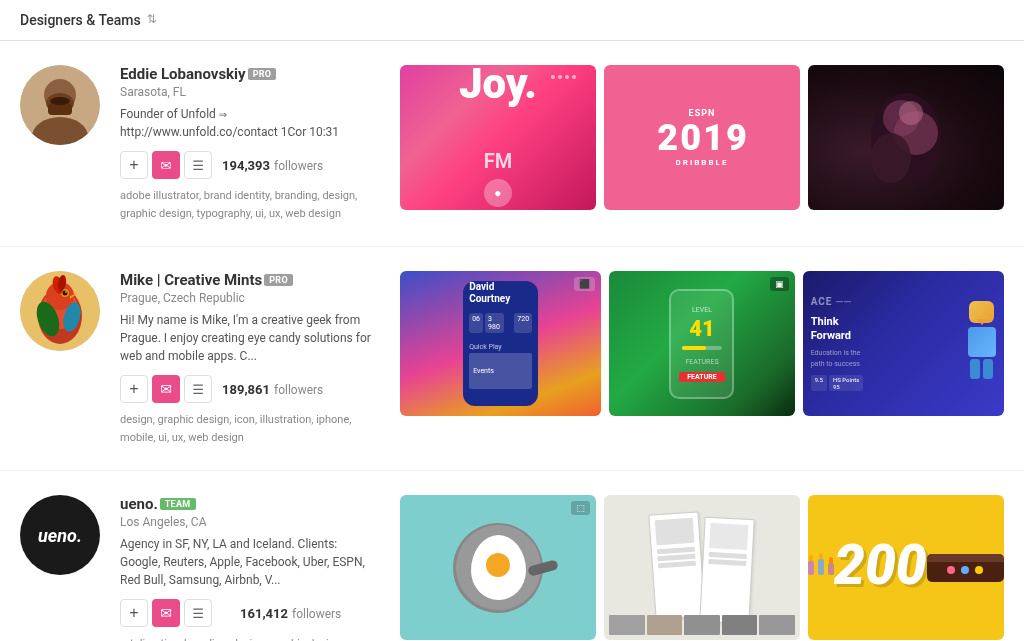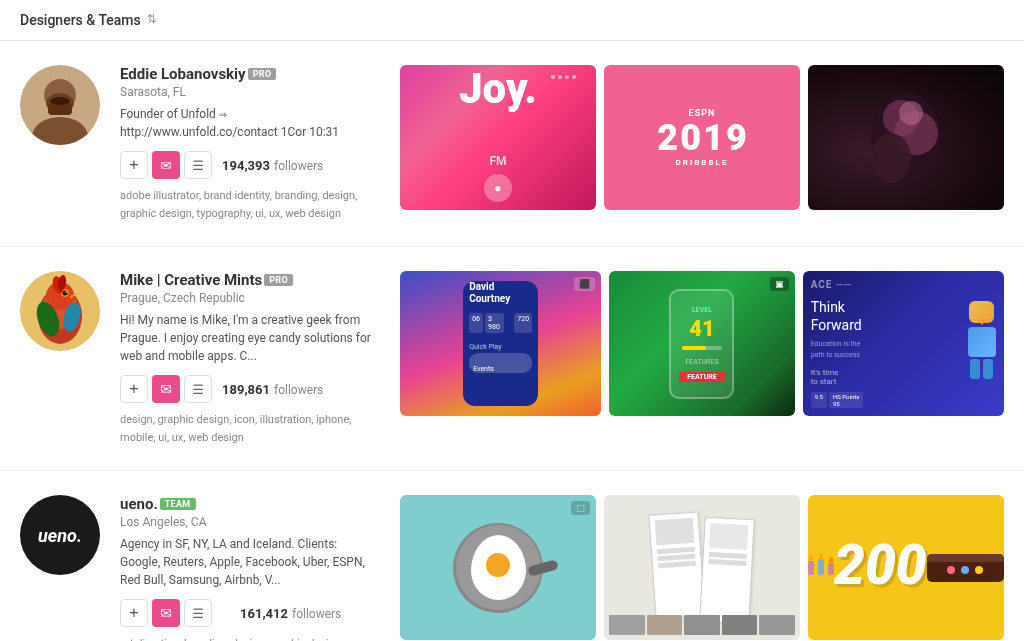--- a/index.html
+++ b/index.html
@@ -145,21 +145,21 @@
       align-items: center;
       justify-content: center;
     }
     .joy-text {
       font-size: 42px;
       font-weight: 900;
       color: #fff;
       line-height: 1;
     }
     .joy-sub {
-      font-size: 12px;
+      font-size: 20px;
       color: rgba(255,255,255,0.8);
       font-weight: 600;
       margin-top: 44px;
     }
     .thumb-happy2019 {
       background: #f06292;
       display: flex;
       align-items: center;
       justify-content: center;
     }
@@ -455,21 +455,21 @@
         <div class="video-icon" style="position:absolute;top:6px;right:6px;background:rgba(255,255,255,0.2);padding:2px 5px;border-radius:3px;color:#fff;font-size:9px;">⬛</div>
         <div class="phone-mock">
           <div class="phone-name">David<br>Courtney</div>
           <div style="margin-top:4px;display:flex;gap:2px;">
             <div style="background:rgba(255,255,255,0.15);border-radius:3px;padding:2px 3px;color:#fff;font-size:7px;">06</div>
             <div style="background:rgba(255,255,255,0.15);border-radius:3px;padding:2px 3px;color:#fff;font-size:7px;">3 980</div>
             <div style="background:rgba(255,255,255,0.15);border-radius:3px;padding:2px 3px;color:#fff;font-size:7px;margin-left:8px;">720</div>
           </div>
           <div style="margin-top:6px;">
             <div style="color:rgba(255,255,255,0.7);font-size:7px;margin-bottom:2px">Quick Play</div>
-            <div style="background:rgba(255,255,255,0.2);border-radius:9px;height:20px;display:flex;align-items:flex-end;padding:0 4px;gap:3px;">
+            <div style="background:rgba(255,255,255,0.2);border-radius:2px;height:36px;display:flex;align-items:center;padding:0 4px;gap:3px;">
               <span style="color:#fff;font-size:7px">Events</span>
             </div>
           </div>
         </div>
       </div>
 
       <div class="portfolio-thumb thumb-golf">
         <div style="position:absolute;top:6px;right:6px;background:rgba(0,0,0,0.3);padding:2px 5px;border-radius:3px;color:#fff;font-size:9px;">▣</div>
         <div class="golf-screen">
           <div style="color:rgba(255,255,255,0.7);font-size:7px;">LEVEL</div>
@@ -478,23 +478,22 @@
             <div style="width:60%;height:100%;background:#ffdd00;border-radius:2px;"></div>
           </div>
           <div style="color:rgba(255,255,255,0.6);font-size:7px;margin-top:2px">FEATURES</div>
           <div style="background:#e83030;border-radius:2px;padding:1px 8px;color:#fff;font-size:7px;font-weight:700;margin-top:2px">FEATURE</div>
         </div>
       </div>
 
       <div class="portfolio-thumb thumb-ace">
         <div class="ace-content">
           <div style="font-size:10px;color:rgba(255,255,255,0.5);font-weight:700;letter-spacing:1px;margin-bottom:8px">ACE <span style="font-weight:300">──</span></div>
-          <div style="color:#fff;font-size:14px;font-weight:400;line-height:1.3;margin-bottom:5px">Think<br>Forward</div>
+          <div style="color:#fff;font-size:11px;font-weight:700;line-height:1.3;margin-bottom:5px">Think<br>Forward</div>
           <div style="color:rgba(255,255,255,0.5);font-size:7px;line-height:1.5">Education is the<br>path to success</div>
-          <div style="margin-top:8px;color:rgba(255,255,255,0.6);font-size:8px">It's time<br>to start</div>
           <div style="display:flex;gap:2px;margin-top:6px;">
             <div style="background:rgba(255,255,255,0.1);border-radius:2px;padding:1px 4px;color:#fff;font-size:6px;">9.5</div>
             <div style="background:rgba(255,255,255,0.1);border-radius:2px;padding:1px 4px;color:#fff;font-size:6px;">HS Points<br>95</div>
           </div>
         </div>
 
         <div style="position:absolute;right:8px;top:50%;transform:translateY(-55%);display:flex;flex-direction:column;align-items:center;">
           <div style="width:25px;height:22px;background:linear-gradient(135deg,#f0c050,#e8a030);border-radius:6px;position:relative;">
             <div style="position:absolute;bottom:-2px;left:50%;transform:translateX(-50%);width:0;height:0;border-left:5px solid transparent;border-right:5px solid transparent;border-top:6px solid #e8a030;"></div>
           </div>

